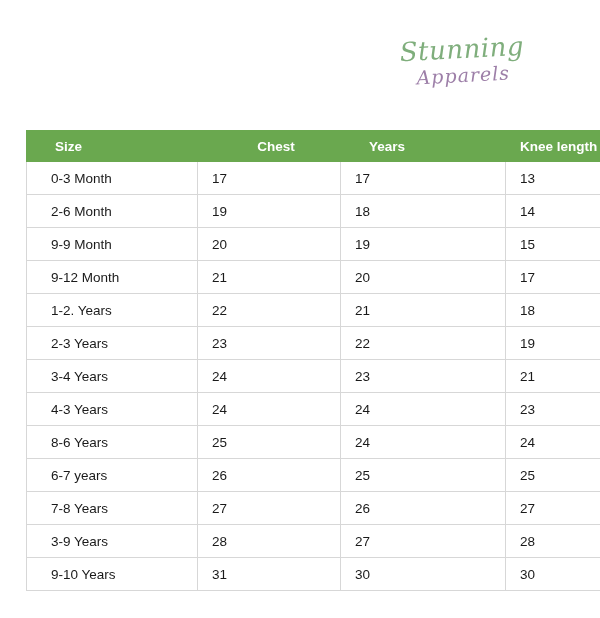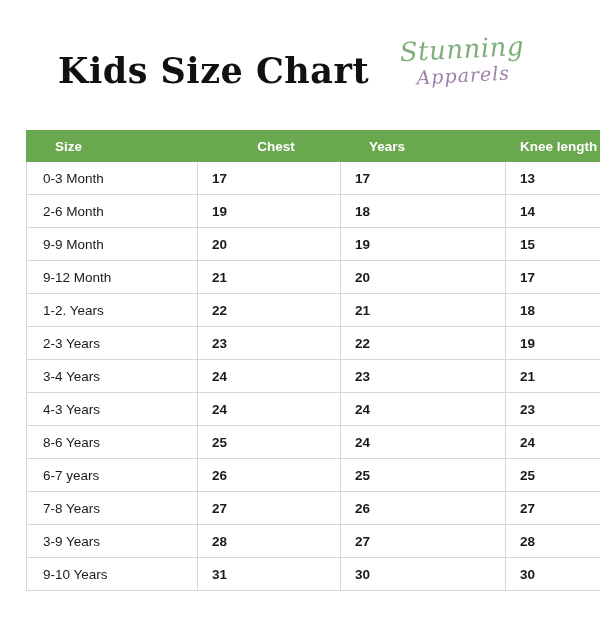--- a/index.html
+++ b/index.html
@@ -89,34 +89,33 @@
     font-weight: 700;
     font-size: 13.5px;
     height: 30px;
     border-color: #6aa84f;
     padding-left: 28px;
   }
   table.size-chart thead th.col-size { width: 142px; }
   table.size-chart thead th.col-chest { width: 128px; text-align: center; }
   table.size-chart thead th.col-waist { width: 136px; }
   table.size-chart thead th.col-knee { width: 122px; }
-  table.size-chart tbody td.c-size { padding-left: 16px; }
-  table.size-chart tbody td.c-val { padding-left: 14px; font-weight: bold; }
+  table.size-chart tbody td.c-size { padding-left: 24px; }
+  table.size-chart tbody td.c-val { padding-left: 14px; }
   table.size-chart thead th.col-chest,
   table.size-chart thead th.col-waist { padding-left: 14px; }
   table.size-chart thead th.col-waist { padding-left: 28px; }
   table.size-chart thead th.col-knee { padding-left: 14px; }
 </style>
 </head>
 <body>
 
 <div class="page">
 
   <div class="header">
-    <div class="title">Kids Size Chart</div>
     <div class="brand">
       <div class="brand-top">Stunning</div>
       <div class="brand-bottom">Apparels</div>
     </div>
   </div>
 
   <div class="table-wrap">
     <table class="size-chart">
       <thead>
         <tr>

